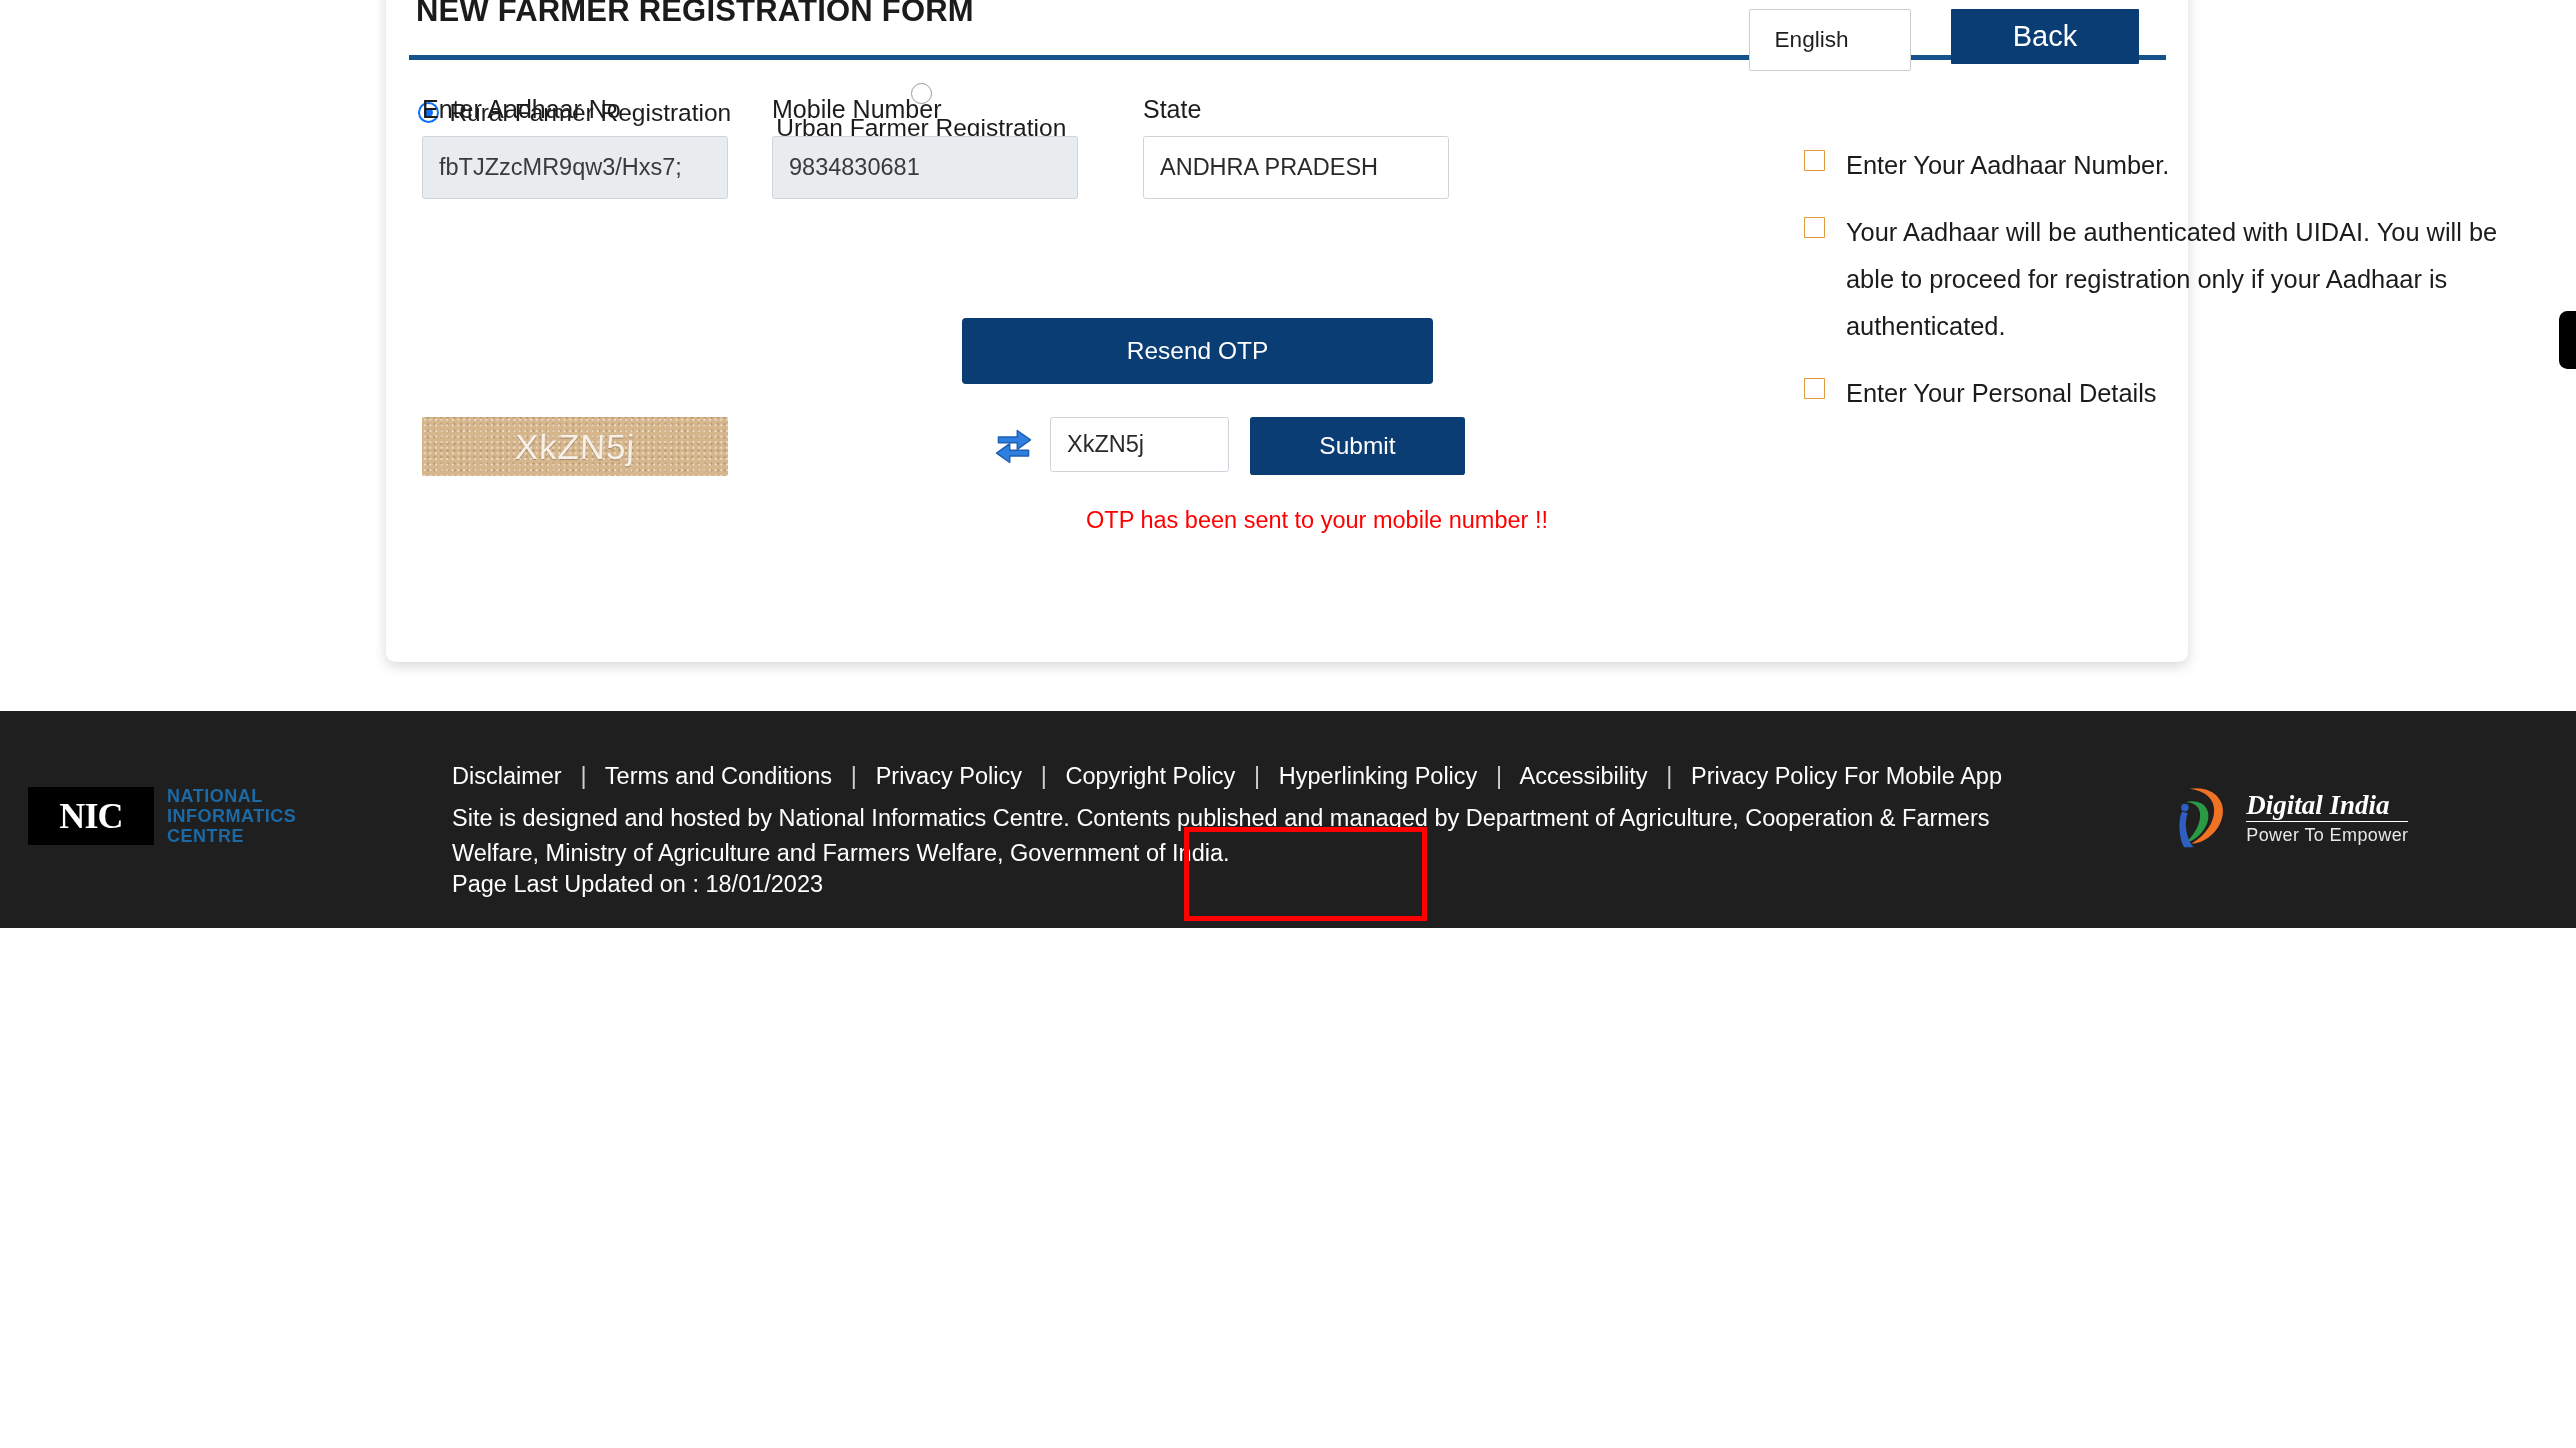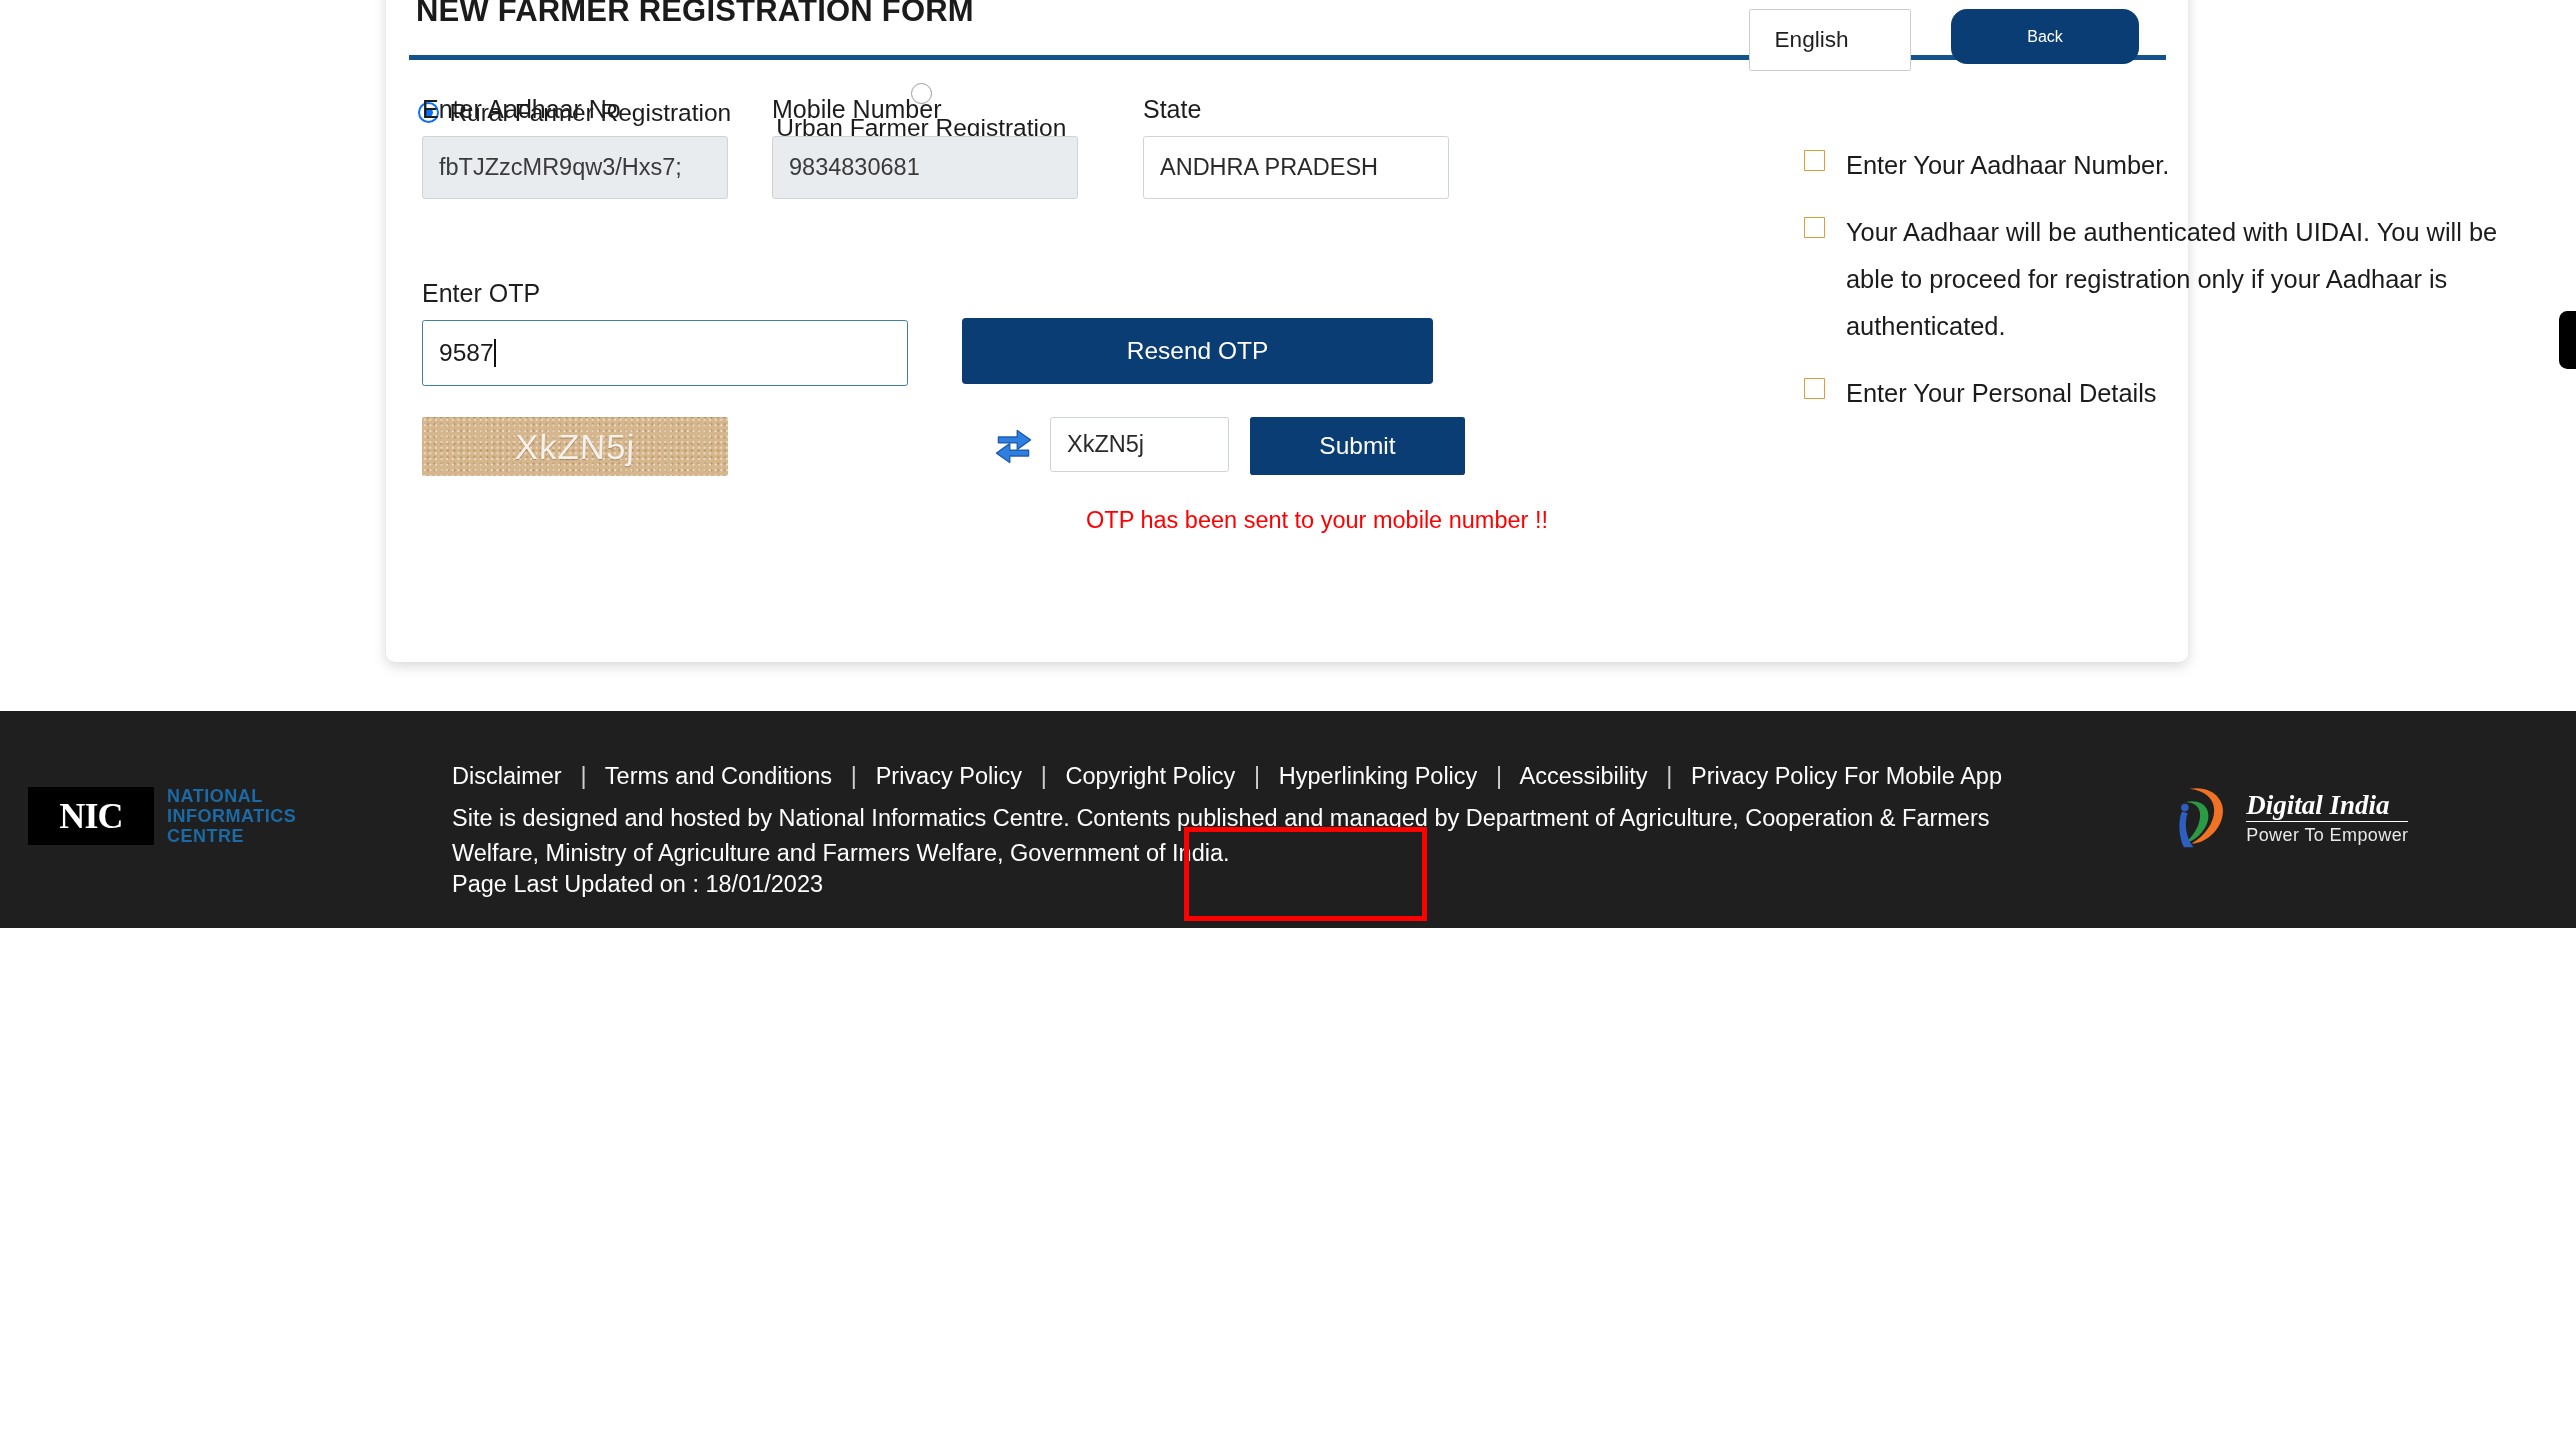--- a/index.html
+++ b/index.html
@@ -76,22 +76,22 @@
 
   .back-btn {
     position: absolute;
     left: 1565px;
     top: 41px;
     width: 188px;
     height: 55px;
     background: #0b3d75;
     color: #ffffff;
     border: none;
-    border-radius: 16px;
-    font-size: 16px;
+    border-radius: 1px;
+    font-size: 29px;
     font-family: "Liberation Sans", sans-serif;
     cursor: pointer;
     display: flex;
     align-items: center;
     justify-content: center;
   }
 
   
   .radio-row {
     position: absolute;
@@ -442,27 +442,20 @@
       <div class="field" id="field-mobile">
         <label class="field-label">Mobile Number</label>
         <input class="field-input readonly" type="text" readonly="" value="9834830681" style="">
       </div>
 
       <div class="field" id="field-state">
         <label class="field-label">State</label>
         <input class="field-input" type="text" value="ANDHRA PRADESH" style="">
       </div>
 
-      <div class="field" id="field-otp">
-        <label class="field-label">Enter OTP</label>
-        <div class="otp-value-wrap">
-          <span class="otp-value">9587</span>
-          <span class="caret"></span>
-        </div>
-      </div>
 
       <button class="resend-btn">Resend OTP</button>
 
       <div class="captcha-img">
         <span class="captcha-text">XkZN5j</span>
       </div>
 
       <div class="captcha-refresh">
         <svg viewBox="0 0 52 52" width="49" height="49" aria-hidden="true">
           <path d="M10 16 L30 16 L30 9 L44 19 L30 29 L30 22 L10 22 Z" fill="#2f7fe0" stroke="#1d5fb0" stroke-width="1.5" stroke-linejoin="round"></path>

